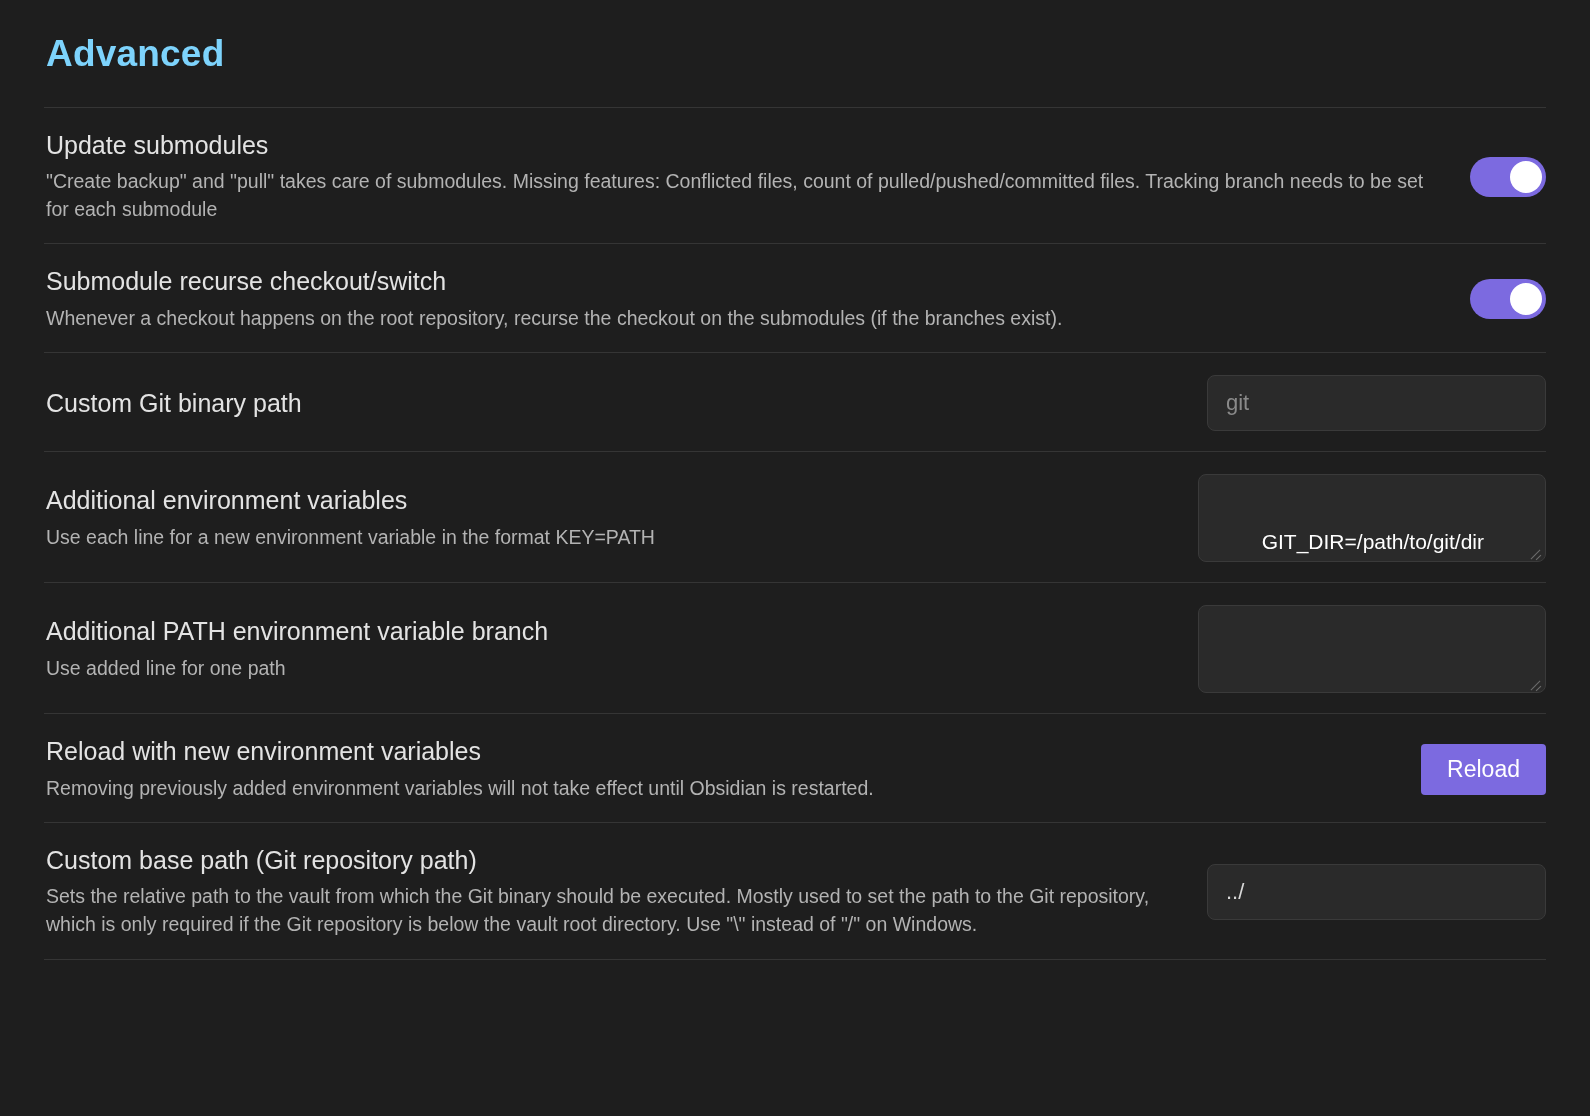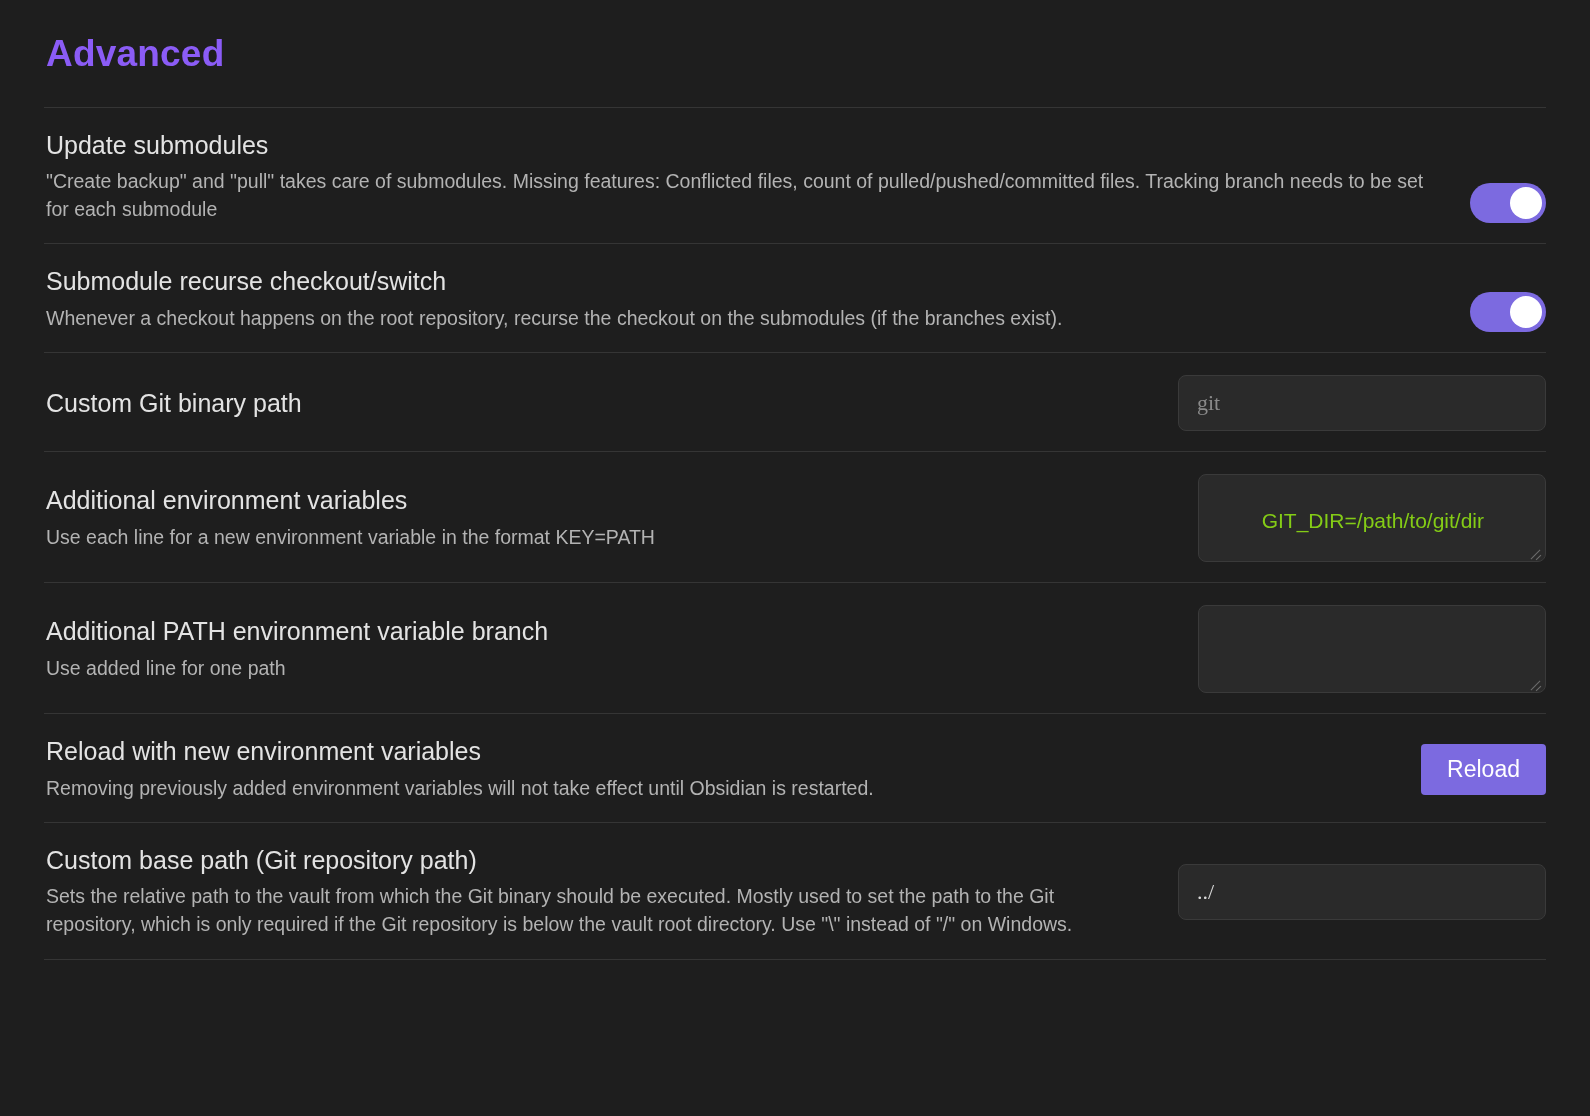--- a/index.html
+++ b/index.html
@@ -16,33 +16,33 @@
     -webkit-font-smoothing: antialiased;
   }
   .page {
     padding: 34px 44px 0 44px;
     box-sizing: border-box;
     width: 100%;
   }
   .page-title {
     font-size: 37px;
     font-weight: bold;
-    color: #8b5cf6;
+    color: #7dd3fc;
     letter-spacing: 0.2px;
     margin: 0 0 32px 2px;
     line-height: 1.1;
   }
   .divider {
     height: 1px;
     background: #353535;
     width: 100%;
   }
   .setting-row {
     display: flex;
-    align-items: flex-end;
+    align-items: center;
     justify-content: space-between;
     padding: 22px 0 20px 0;
     gap: 30px;
   }
   .setting-row.centered {
     align-items: center;
   }
   .setting-info {
     flex: 1 1 auto;
     min-width: 0;
@@ -86,49 +86,48 @@
     top: 4px;
     left: 40px;
     width: 32px;
     height: 32px;
     border-radius: 50%;
     background: #ffffff;
   }
 
   
   .text-input {
-    width: 368px;
+    width: 339px;
     height: 56px;
     background: #2a2a2a;
     border: 1px solid #3a3a3a;
     border-radius: 8px;
     box-sizing: border-box;
     display: flex;
     align-items: center;
     padding: 0 18px;
     font-size: 22px;
     color: #8a8a8a;
     cursor: text;
-    font-family: Liberation Serif, serif;
   }
   .text-input.filled {
     color: #d8d8d8;
   }
 
   
   .textarea {
     width: 348px;
     height: 88px;
     background: #2a2a2a;
     border: 1px solid #3a3a3a;
     border-radius: 8px;
     box-sizing: border-box;
-    padding: 8px 16px;
+    padding: 29px 16px;
     font-size: 21px;
-    color: #84cc16;
+    color: #ffffff;
     position: relative;
     cursor: text;
     line-height: 1.2;
     overflow: hidden;
     white-space: pre;
   }
   .textarea .resize-grip {
     position: absolute;
     right: 3px;
     bottom: 3px;

